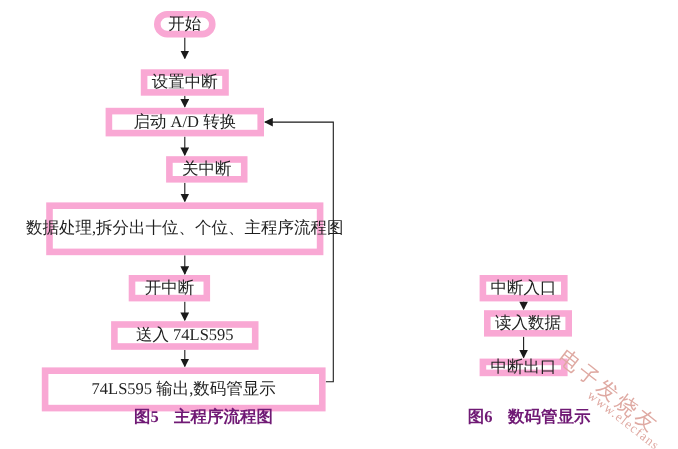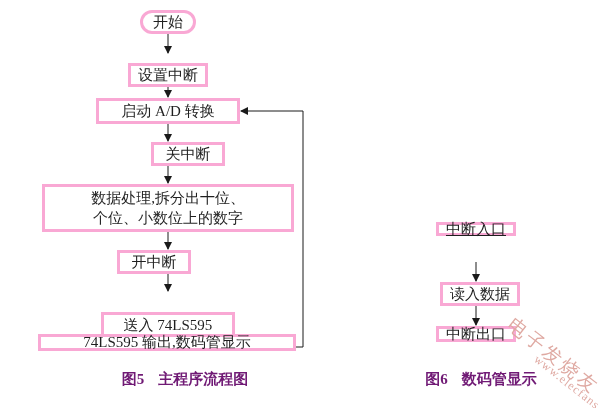--- a/index.html
+++ b/index.html
@@ -6,33 +6,33 @@
   .stage{
     position:relative;
     width:616px;height:408px;
     background:#ffffff;
     font-family:"Liberation Serif","DejaVu Serif",serif;
     overflow:hidden;
   }
   .node{
     position:absolute;
     box-sizing:border-box;
-    border:3px solid #f9a8d4;
+    border:6px solid #f9a8d4;
     background:#ffffff;
     color:#1f1f1f;
     font-size:15px;
     display:flex;
     align-items:center;
     justify-content:center;
     text-align:center;
     line-height:1.35;
     white-space:nowrap;
     z-index:2;
   }
-  .node.multi{flex-direction:column;white-space:nowrap;}
+  .node.multi{white-space:nowrap;}
   .caption{
     position:absolute;
     font-size:15px;
     font-weight:bold;
     color:#701a75;
     text-align:center;
     z-index:2;
   }
   .caption .cap-num{margin-right:14px;}
   .wires{
@@ -81,30 +81,30 @@
   <div class="node" style="left:140px;top:10px;width:56px;height:24px;border-radius:12px;">开始</div>
 
   <div class="node" style="left:128px;top:63px;width:80px;height:24px;">设置中断</div>
 
   <div class="node" style="left:96px;top:98px;width:144px;height:26px;">启动 A/D 转换</div>
 
   <div class="node" style="left:131px;top:142px;width:74px;height:24px;margin-left:20px;">关中断</div>
 
   <div class="node multi" style="left:42px;top:184px;width:252px;height:48px;">
     <span>数据处理,拆分出十位、</span>
-    <span>个位、小数位上的数字</span>
+    <span>个位、主程序流程图</span>
   </div>
 
   <div class="node" style="left:117px;top:250px;width:74px;height:24px;">开中断</div>
 
-  <div class="node" style="left:101px;top:292px;width:134px;height:26px;margin-top:20px;">送入 74LS595</div>
+  <div class="node" style="left:101px;top:292px;width:134px;height:26px;">送入 74LS595</div>
 
-  <div class="node" style="left:38px;top:334px;width:258px;height:17px;">74LS595 输出,数码管显示</div>
+  <div class="node" style="left:38px;top:334px;width:258px;height:40px;">74LS595 输出,数码管显示</div>
 
-  <div class="node" style="left:436px;top:222px;width:80px;height:14px;text-decoration:underline;">中断入口</div>
+  <div class="node" style="left:436px;top:250px;width:80px;height:24px;">中断入口</div>
 
   <div class="node" style="left:440px;top:282px;width:80px;height:24px;text-align:right;">读入数据</div>
 
   <div class="node" style="left:436px;top:326px;width:80px;height:16px;">中断出口</div>
 
   <div class="caption" style="left:40px;top:370px;width:290px;">
     <span class="cap-num">图5</span><span>主程序流程图</span>
   </div>
 
   <div class="caption" style="left:396px;top:370px;width:170px;">

